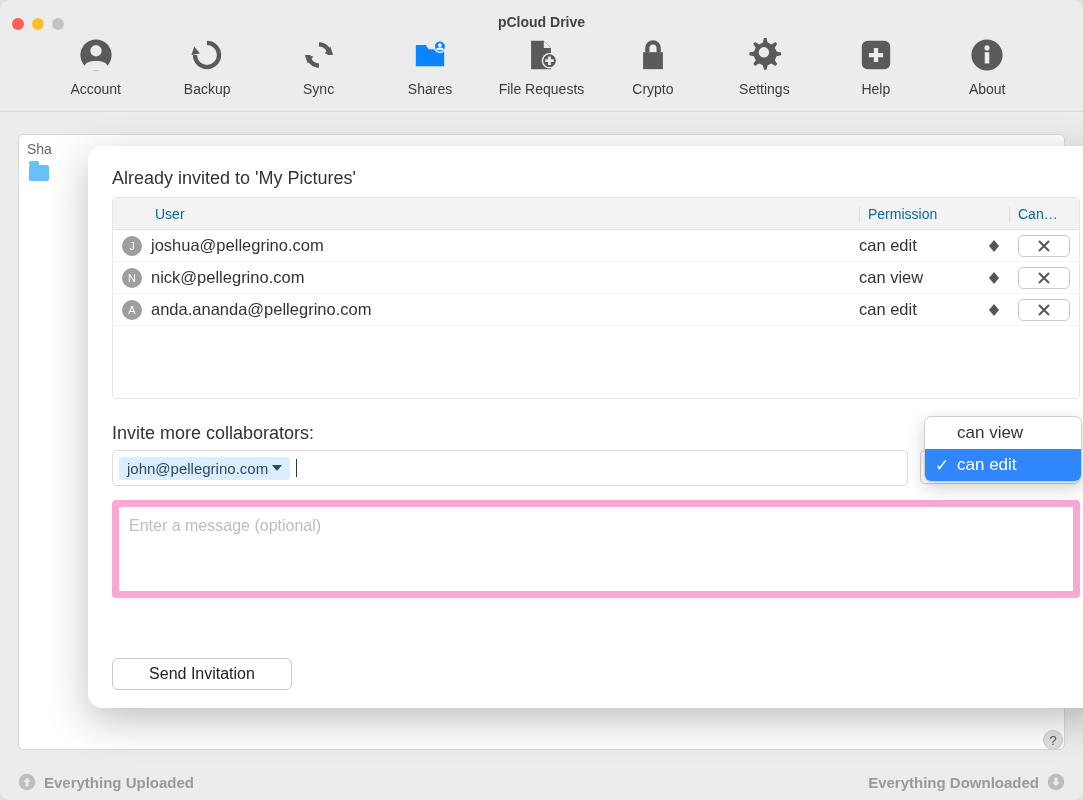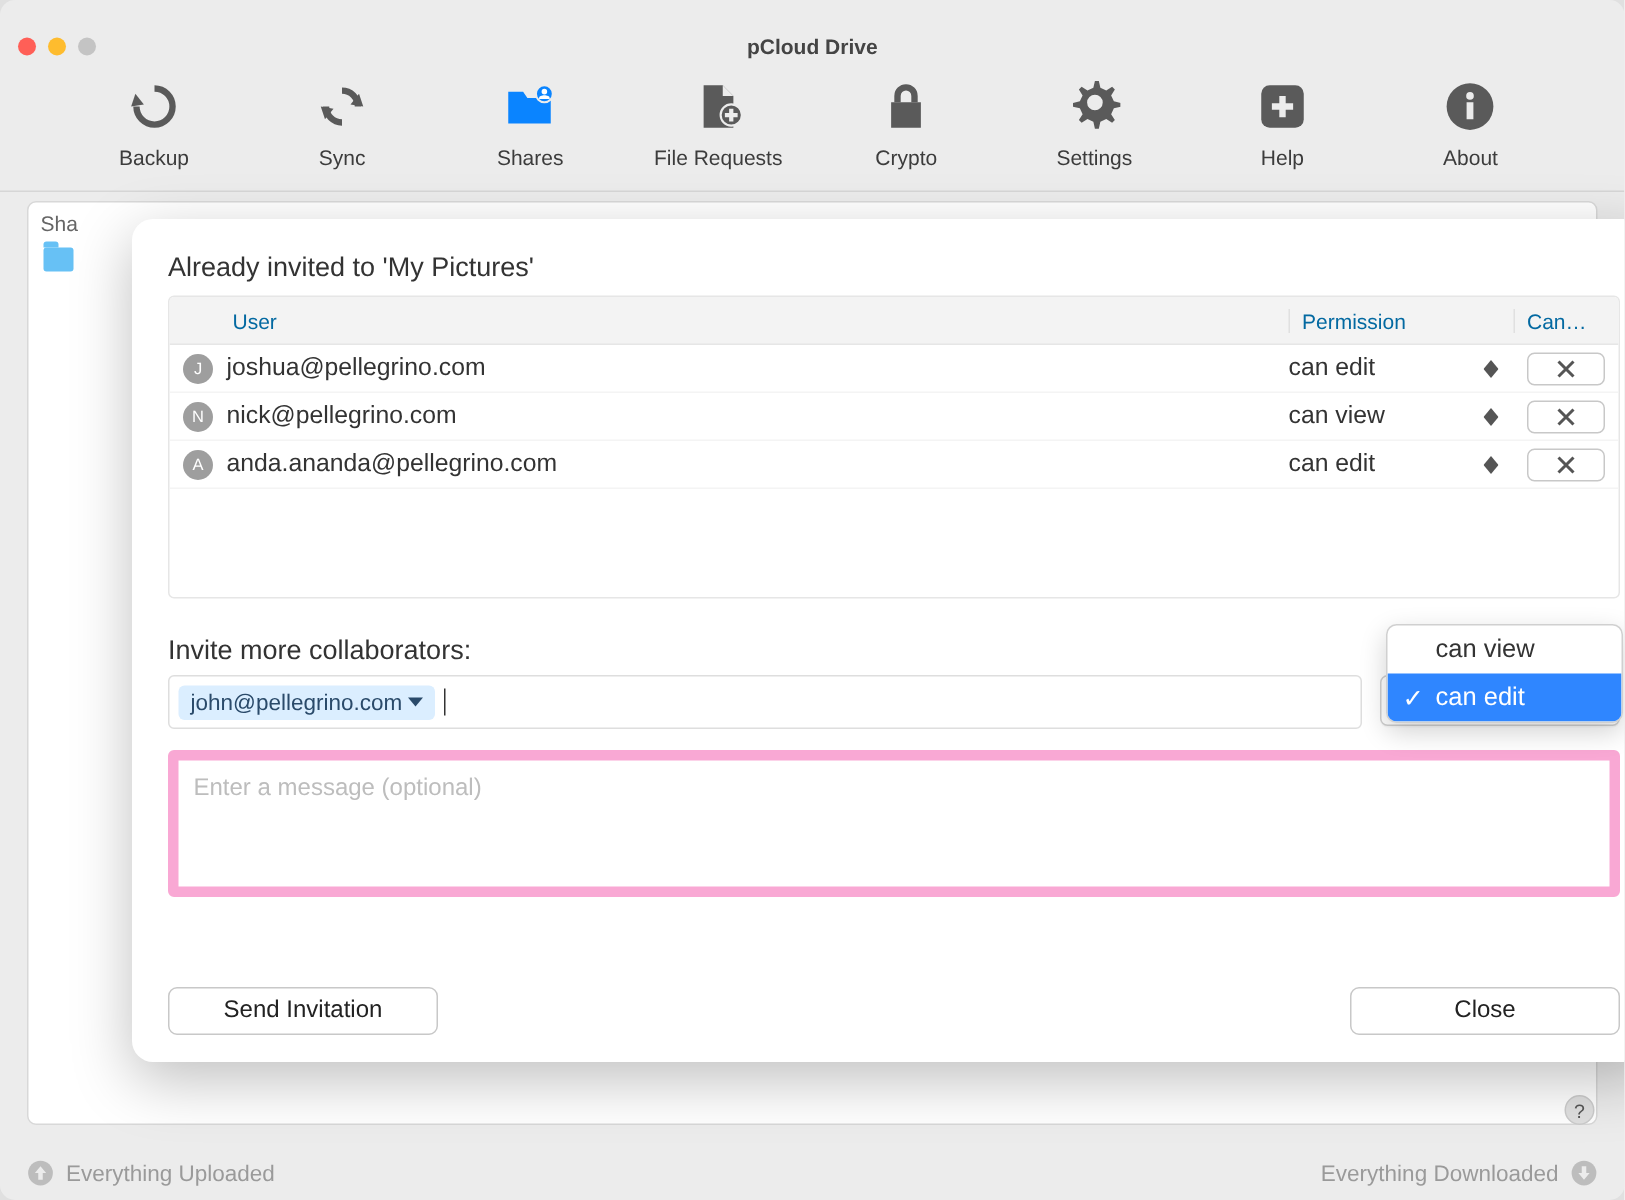--- a/index.html
+++ b/index.html
@@ -17,24 +17,23 @@
 .window {
   width: 1083px; height: 800px;
   background: #ececec;
   border-radius: 10px 10px 10px 10px;
   position: relative;
   overflow: hidden;
 }
 .titlebar {
   height: 30px;
   display: flex;
-  align-items: center;
+  align-items: flex-end;
   padding: 0 12px;
   position: relative;
-  margin-top: 16px;
 }
 .traffic-lights { display: flex; gap: 8px; }
 .t-dot { width:12px; height:12px; border-radius:50%; }
 .t-close { background:#ff5f57; }
 .t-min   { background:#febc2e; }
 .t-max   { background:#c4c4c4; }
 .title { position:absolute; left:0; right:0; text-align:center; font-weight:600; color:#444; }
 
 
 .toolbar {
@@ -69,21 +68,21 @@
 }
 .bg-folder::before{
   content:""; position:absolute; top:-4px; left:0; width:10px; height:4px;
   background:#67c1f5; border-radius:2px 2px 0 0;
 }
 
 
 .statusbar {
   position:absolute; left:0; right:0; bottom:0; height:36px;
   display:flex; justify-content:space-between; align-items:center;
-  padding: 0 18px; color:#9a9a9a; font-size:15px;
+  padding: 0 18px; color:#9a9a9a; font-size:15px;font-weight:bold;
 }
 .status-side { display:flex; align-items:center; gap:8px; }
 .status-side svg { width:18px; height:18px; fill:#b0b0b0; }
 
 
 .help-circle {
   position:absolute; right:20px; bottom:50px;
   width:20px; height:20px; border-radius:50%;
   background:#e0e0e0; color:#555;
   display:flex; align-items:center; justify-content:center;
@@ -212,20 +211,28 @@
   <div class="titlebar">
     <div class="traffic-lights">
       <div class="t-dot t-close"></div>
       <div class="t-dot t-min"></div>
       <div class="t-dot t-max"></div>
     </div>
     <div class="title">pCloud Drive</div>
   </div>
 
   <div class="toolbar" id="toolbar">
+      <div class="tool-item">
+        <span><svg viewBox="0 0 24 24">
+            <circle cx="12" cy="12" r="11"></circle>
+            <circle cx="12" cy="9" r="4" fill="#ececec"></circle>
+            <path d="M4 20 C4 15 20 15 20 20 L20 23 L4 23 Z" fill="#ececec"></path>
+          </svg></span>
+                 <span class="lbl">Account</span>
+      </div>
       <div class="tool-item">
         <span><svg viewBox="0 0 24 24">
             <path d="M12 2 A10 10 0 1 1 2 12 H5 A7 7 0 1 0 12 5 V2 Z"></path>
             <path d="M3 6 L1 12 L7 11 Z"></path>
           </svg></span>
                  <span class="lbl">Backup</span>
       </div>
       <div class="tool-item">
         <span><svg viewBox="0 0 24 24">
             <path d="M12 3 A9 9 0 0 1 21 12 H18 A6 6 0 0 0 12 6 V3 Z"></path>
@@ -413,21 +420,20 @@
               <span>can edit</span>
             </div>
           </div>
       </div>
     </div>
 
     <textarea class="msg-ta" placeholder="Enter a message (optional)" style=""></textarea>
 
     <div class="dlg-buttons">
       <button class="mac-btn">Send Invitation</button>
-      <button class="mac-btn">Close</button>
     </div>
   </div>
 
   <div class="statusbar">
     <div class="status-side">
       <svg viewBox="0 0 24 24">
           <circle cx="12" cy="12" r="11" fill="#bdbdbd"></circle>
           <path d="M12 6 L7 12 H10 V18 H14 V12 H17 Z" fill="#ececec"></path>
         </svg>
       <span>Everything Uploaded</span>

